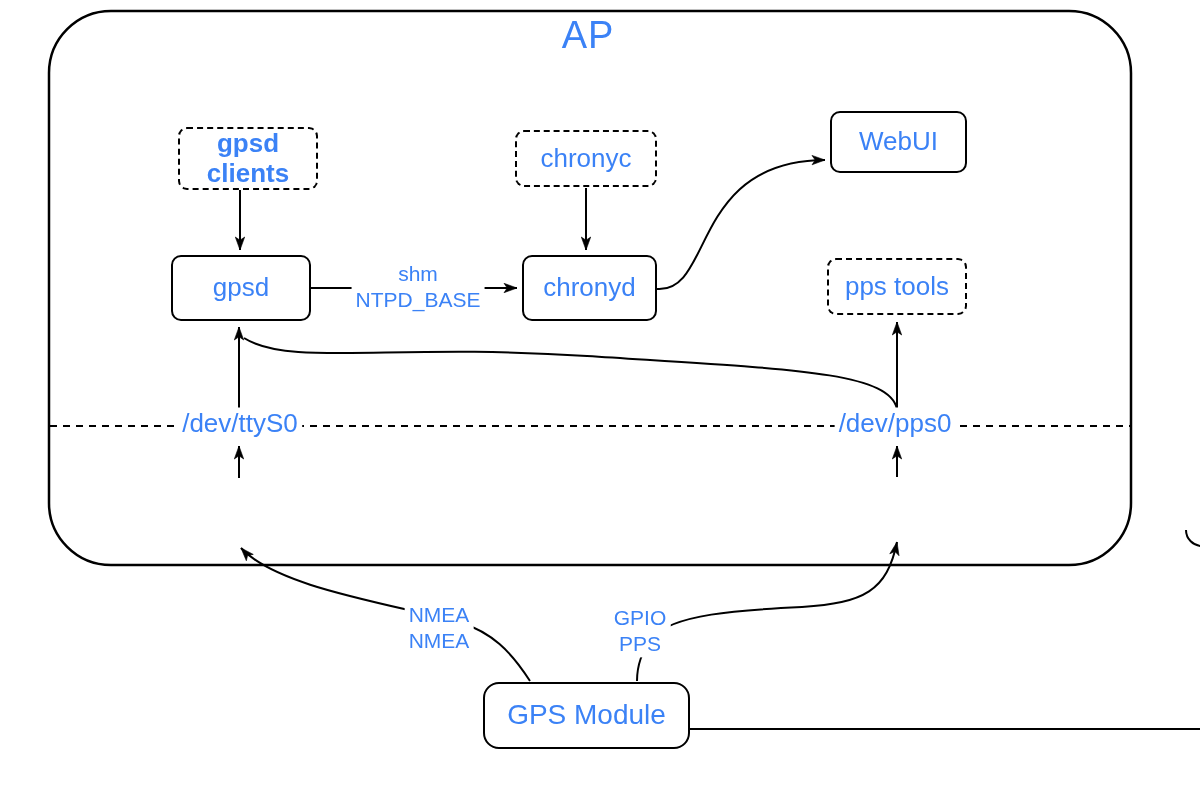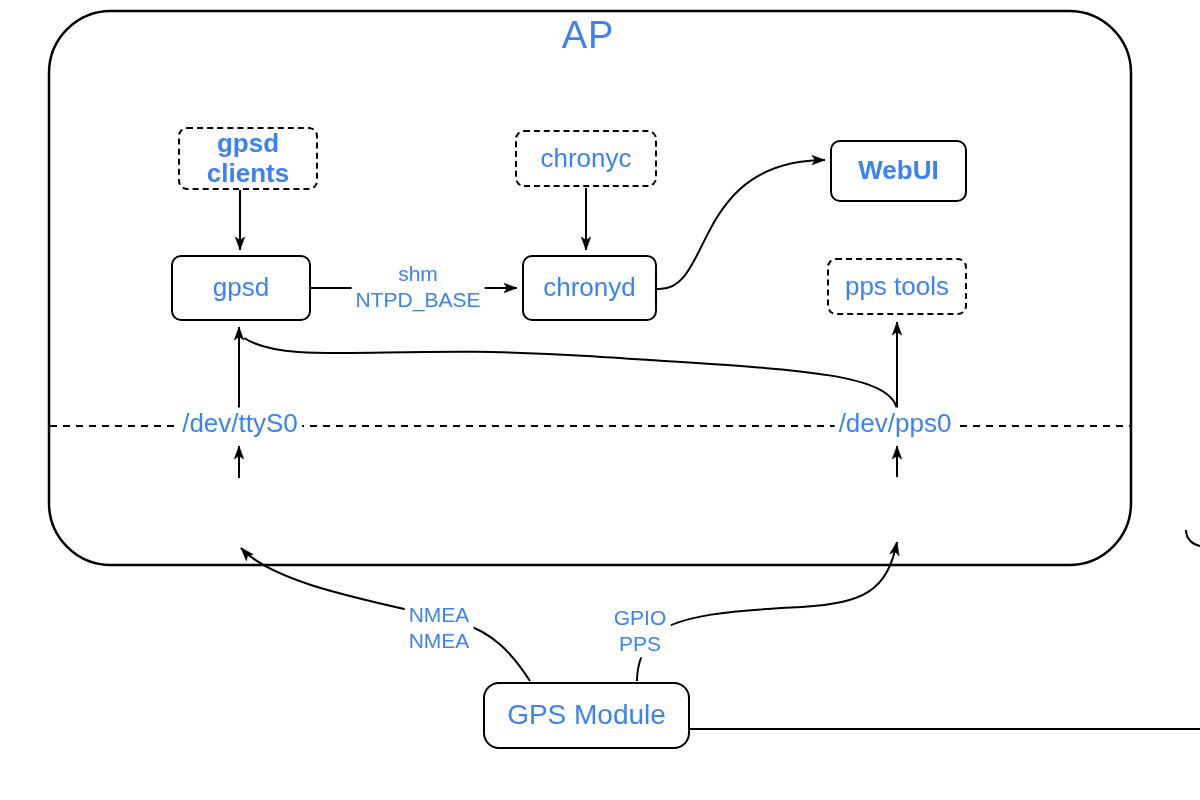--- a/index.html
+++ b/index.html
@@ -60,21 +60,21 @@
     <path d="M 650,729 L 1162,729 L 1162,546" fill="none" stroke="#000" stroke-width="2"></path>
     <path d="M 1146,530 A 16,16 0 0 0 1178,530" fill="none" stroke="#000" stroke-width="2"></path>
   </svg>
 
   <div class="ap-title">AP</div>
 
   <div class="node dashed" style="left:138px;top:127px;width:140px;height:63px;font-weight:bold;">gpsd clients</div>
 
   <div class="node dashed" style="left:475px;top:130px;width:142px;height:57px;">chronyc</div>
 
-  <div class="node" style="left:790px;top:140px;width:137px;height:62px;font-weight:bold;">WebUI</div>
+  <div class="node" style="left:790px;top:111px;width:137px;height:62px;">WebUI</div>
 
   <div class="node" style="left:131px;top:255px;width:140px;height:66px;">gpsd</div>
 
   <div class="node" style="left:482px;top:255px;width:135px;height:66px;">chronyd</div>
 
   <div class="node dashed" style="left:787px;top:258px;width:140px;height:57px;">pps tools</div>
 
 
 
   <div class="node" style="left:443px;top:682px;width:207px;height:67px;border-radius:16px;font-size:28px;">GPS Module</div>

